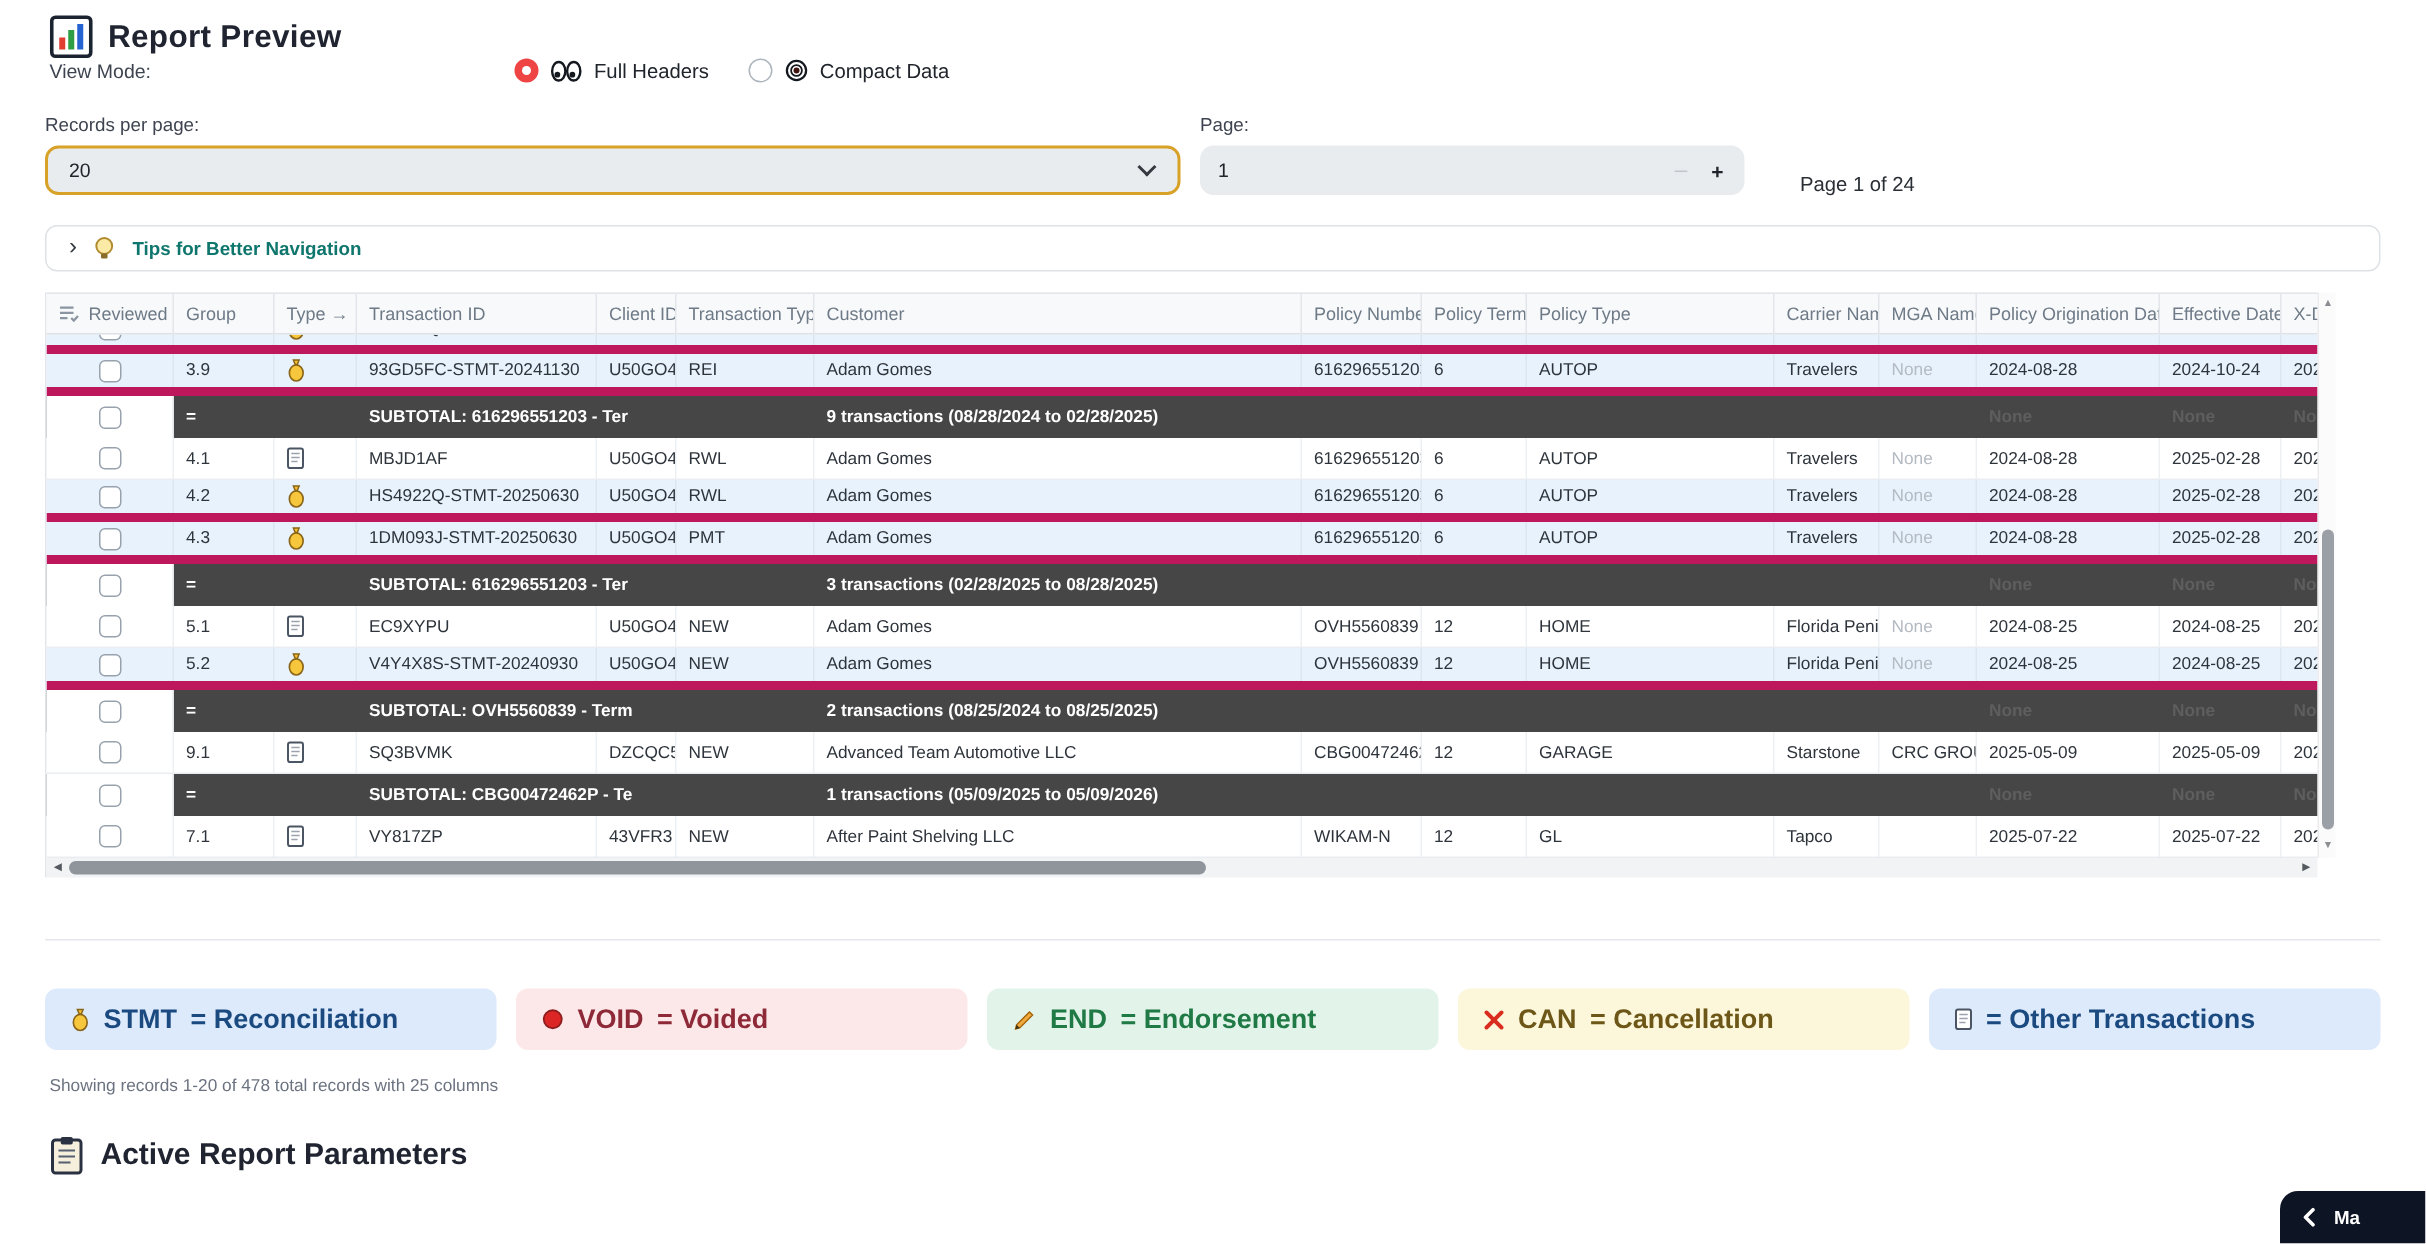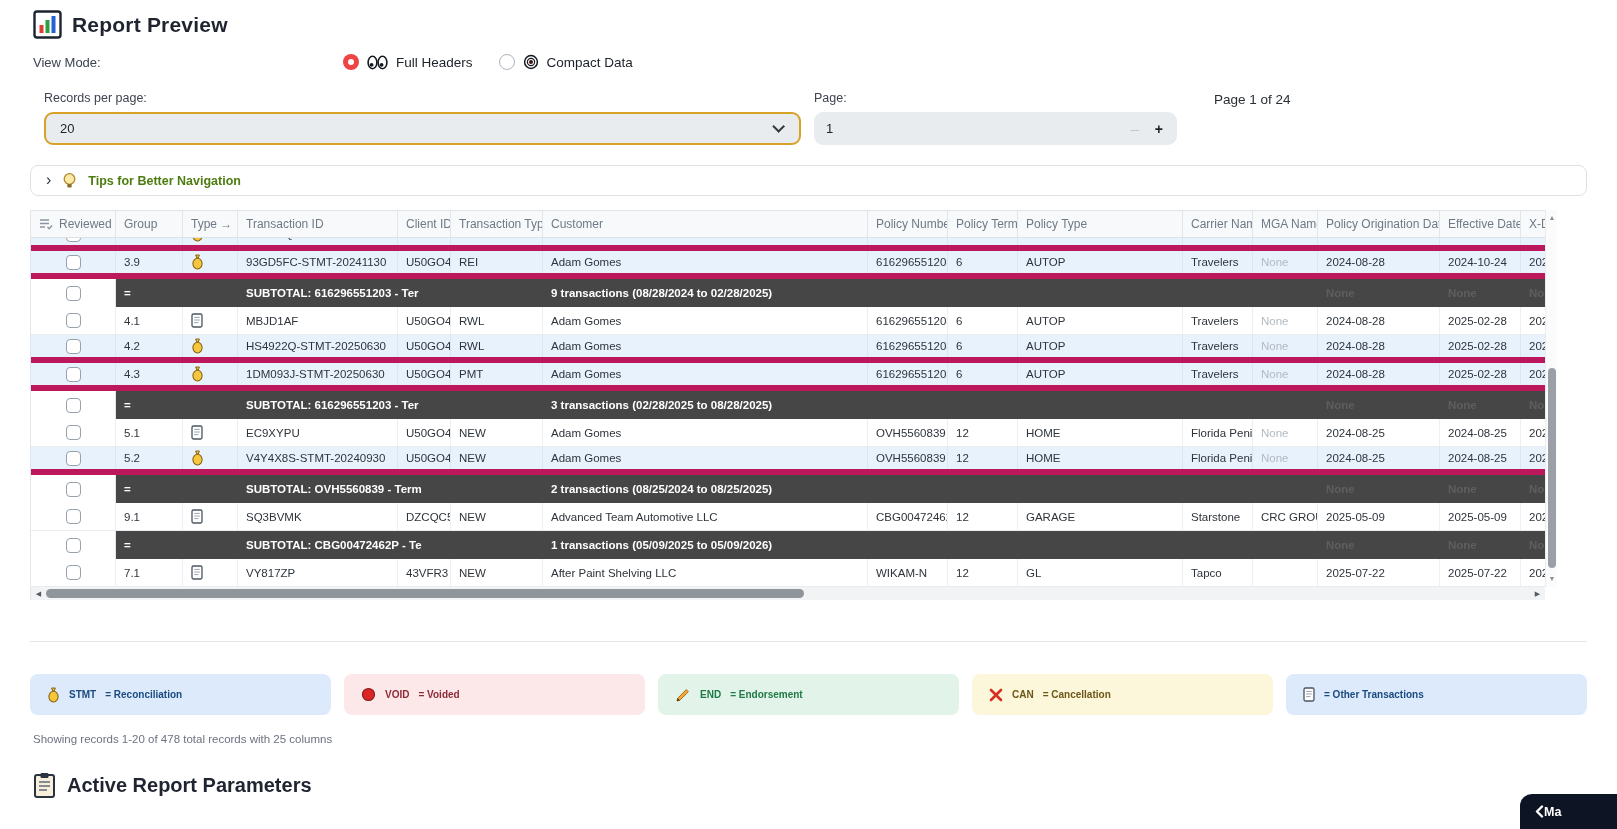--- a/index.html
+++ b/index.html
@@ -6,53 +6,53 @@
   html,body { width:1617px; height:829px; overflow:hidden; background:#fff;
     font-family:"Liberation Sans","DejaVu Sans",sans-serif; color:#212529; }
   .page { position:relative; width:1617px; height:829px; }
 
   
   .title-row { display:flex; align-items:center; gap:10px; padding:10px 0 0 33px; }
   .chart-ico { display:inline-flex; }
   .title-row h1 { font-size:21px; font-weight:bold; color:#1f2430; letter-spacing:.2px; }
 
   
-  .view-row { display:flex; align-items:center; margin-top:15px; padding-left:33px; }
+  .view-row { display:flex; align-items:center; padding-left:33px; }
   .vm-label { font-size:13px; color:#3d4450; width:310px; }
   .vm-options { display:flex; align-items:center; gap:26px; }
   .vm-opt { display:flex; align-items:center; gap:8px; cursor:pointer; }
   .radio { width:16px; height:16px; border-radius:50%; position:relative; flex:none; }
   .radio.sel { background:#ee4444; }
   .radio.sel::after { content:""; position:absolute; left:5px; top:5px; width:6px; height:6px;
     border-radius:50%; background:#fff; }
   .radio.unsel { background:#fff; border:1.5px solid #adb5bd; }
   .vm-opt span.lbl { font-size:13.5px; color:#20252c; }
 
   
-  .controls-row { display:flex; margin-top:21px; padding-left:44px; }
+  .controls-row { display:flex; margin-top:21px; padding-left:30px;align-items:flex-end; }
   .ctrl label { display:block; font-size:12.5px; color:#3d4450; margin-bottom:7px; }
   .col-records { width:757px; }
   .col-page { width:363px; margin-left:13px; }
   .select { height:33px; background:#e9ecef; border:2px solid #d8a127; border-radius:9px;
     display:flex; align-items:center; padding:0 14px; font-size:13px; color:#20252c; cursor:pointer; }
   .select .val { flex:1; }
   .caret { width:9px; height:9px; border-right:2px solid #343a40; border-bottom:2px solid #343a40;
     transform:rotate(45deg) translateY(-3px); margin-right:4px; }
   .numinput { height:33px; background:#e9ecef; border-radius:9px; display:flex; align-items:center;
     padding:0 12px; font-size:13px; color:#20252c; }
   .numinput .val { flex:1; }
   .numinput .minus { color:#c0c6cc; font-size:15px; padding:0 10px; cursor:pointer; }
   .numinput .plus  { color:#20252c; font-size:14px; font-weight:bold; padding:0 2px 0 6px; cursor:pointer; }
   .page-info { margin-left:37px; padding-top:1px; font-size:13.5px; color:#2a2f36; }
 
   
   .tips { margin:20px 30px 0; height:31px; border:1px solid #dee2e6; border-radius:8px;
     display:flex; align-items:center; gap:11px; padding:0 15px; cursor:pointer; }
   .tips-chev { font-size:16px; color:#343a40; line-height:1; transform:translateY(-1px); }
-  .tips-label { font-size:12.5px; font-weight:bold; color:#4d7c0f; }
+  .tips-label { font-size:12.5px; font-weight:bold; color:#0f766e; }
 
   
   .table { position:relative; margin:14px 0 0 30px; width:1527px; height:390px;
     border-left:1px solid #e2e6ea; }
   .thead { display:flex; width:1515px; height:28px; background:#f8f9fa;
     border-top:1px solid #e2e6ea; border-bottom:1px solid #dde2e7; position:relative; z-index:2; }
   .hcell { display:flex; align-items:center; gap:6px; padding:0 8px; font-size:12px;
     color:#6e7a87; border-right:1px solid #e2e6ea; overflow:hidden; white-space:nowrap;
     flex:none; cursor:pointer; }
   .tviewport { width:1515px; height:349px; overflow:hidden; position:relative; z-index:1; }
@@ -89,32 +89,32 @@
     text-align:center; line-height:13px; cursor:pointer; }
   .hscroll .arr.left { left:1px; } .hscroll .arr.right { right:1px; }
   .hthumb { position:absolute; left:15px; top:2px; width:758px; height:9px; background:#8f959b;
     border-radius:5px; cursor:pointer; }
 
   .divider { border:none; border-top:1px solid #e5e7eb; margin:41px 30px 0; }
 
   
   .legend { display:flex; gap:13px; margin:32px 30px 0; }
   .badge { flex:1; height:41px; border-radius:8px; display:flex; align-items:center; gap:9px;
-    padding:0 17px; font-size:10px; }
+    padding:0 17px; font-size:18px; }
   .badge .blabel { font-weight:bold; }
   .badge .bdesc { font-weight:600; }
 
   .showing { margin:18px 0 0 33px; font-size:11.5px; color:#6b7280; }
 
   .params-row { display:flex; align-items:center; gap:11px; margin:27px 0 0 33px; }
   .params-row h2 { font-size:20px; font-weight:bold; color:#1f2430; }
 
   
   .side-btn { position:absolute; right:0; bottom:0; height:35px; width:97px; background:#0d1424;
-    border-top-left-radius:12px; display:flex; align-items:center; padding-left:15px;
+    border-top-left-radius:12px; display:flex; align-items:center; gap:12px; padding-left:15px;
     color:#fff; font-size:12.5px; font-weight:bold; cursor:pointer; overflow:hidden; }
   .ico { display:inline-flex; flex:none; }
 </style>
 </head>
 <body>
 
 <div class="page">
 
   <div class="title-row">
     <span class="chart-ico ico">

